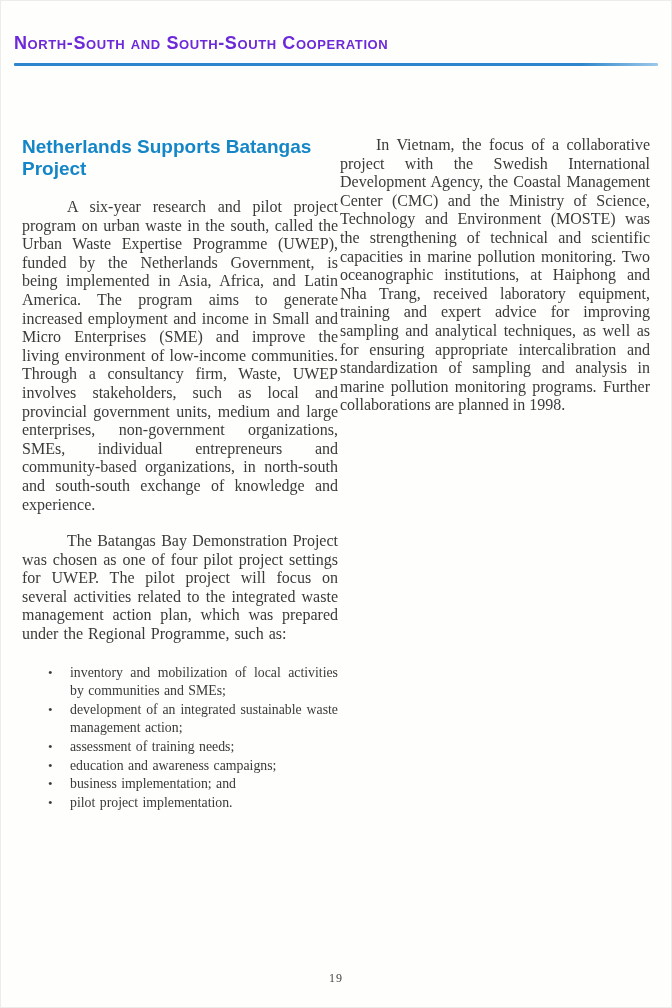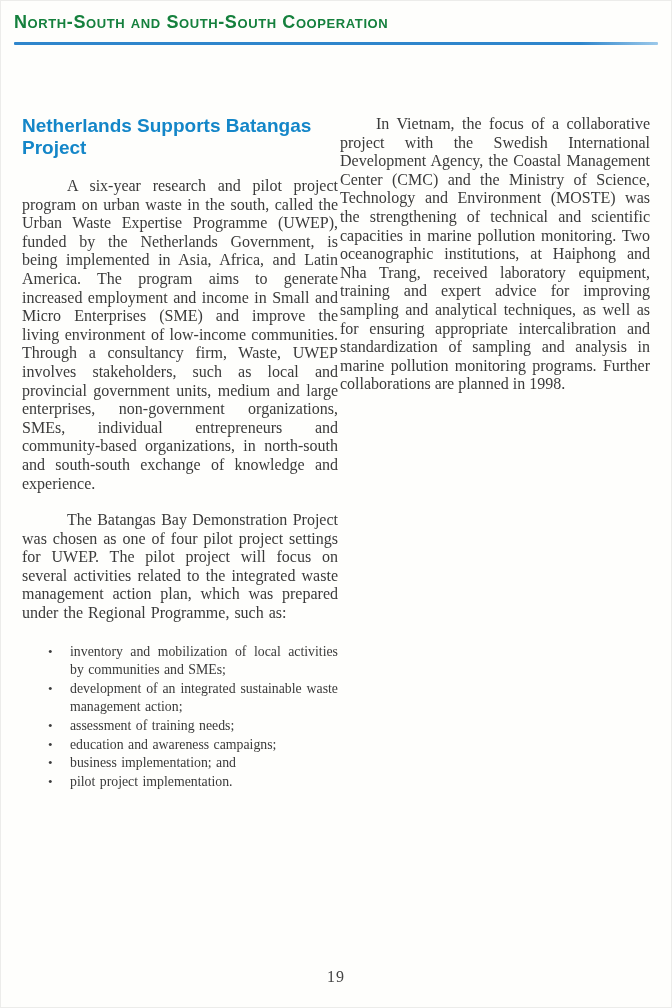--- a/index.html
+++ b/index.html
@@ -21,22 +21,23 @@
   
   .header {
     padding: 10px 14px 0 14px;
   }
   .header-title {
     font-family: "Liberation Sans", "DejaVu Sans", sans-serif;
     font-variant: small-caps;
     font-weight: 700;
     font-size: 18px;
     letter-spacing: 0.6px;
-    color: #15803d;
+    color: #6d28d9;
     line-height: 24px;
+    margin-top: 21px;
   }
   .header-rule {
     margin-top: 8px;
     height: 3px;
     width: 644px;
     background: linear-gradient(to right, #2f86cc 0%, #2f86cc 88%, #9cc9ea 100%);
     border-radius: 1px;
   }
   
   .columns {
@@ -90,21 +91,21 @@
   }
   
   .footer {
     position: absolute;
     bottom: 22px;
     left: 0;
     width: 100%;
     text-align: center;
   }
   .page-number {
-    font-size: 16px;
+    font-size: 12px;
     color: #444444;
     letter-spacing: 1px;
   }
 </style>
 </head>
 <body>
 
 <div class="page">
 
   <div class="header">

